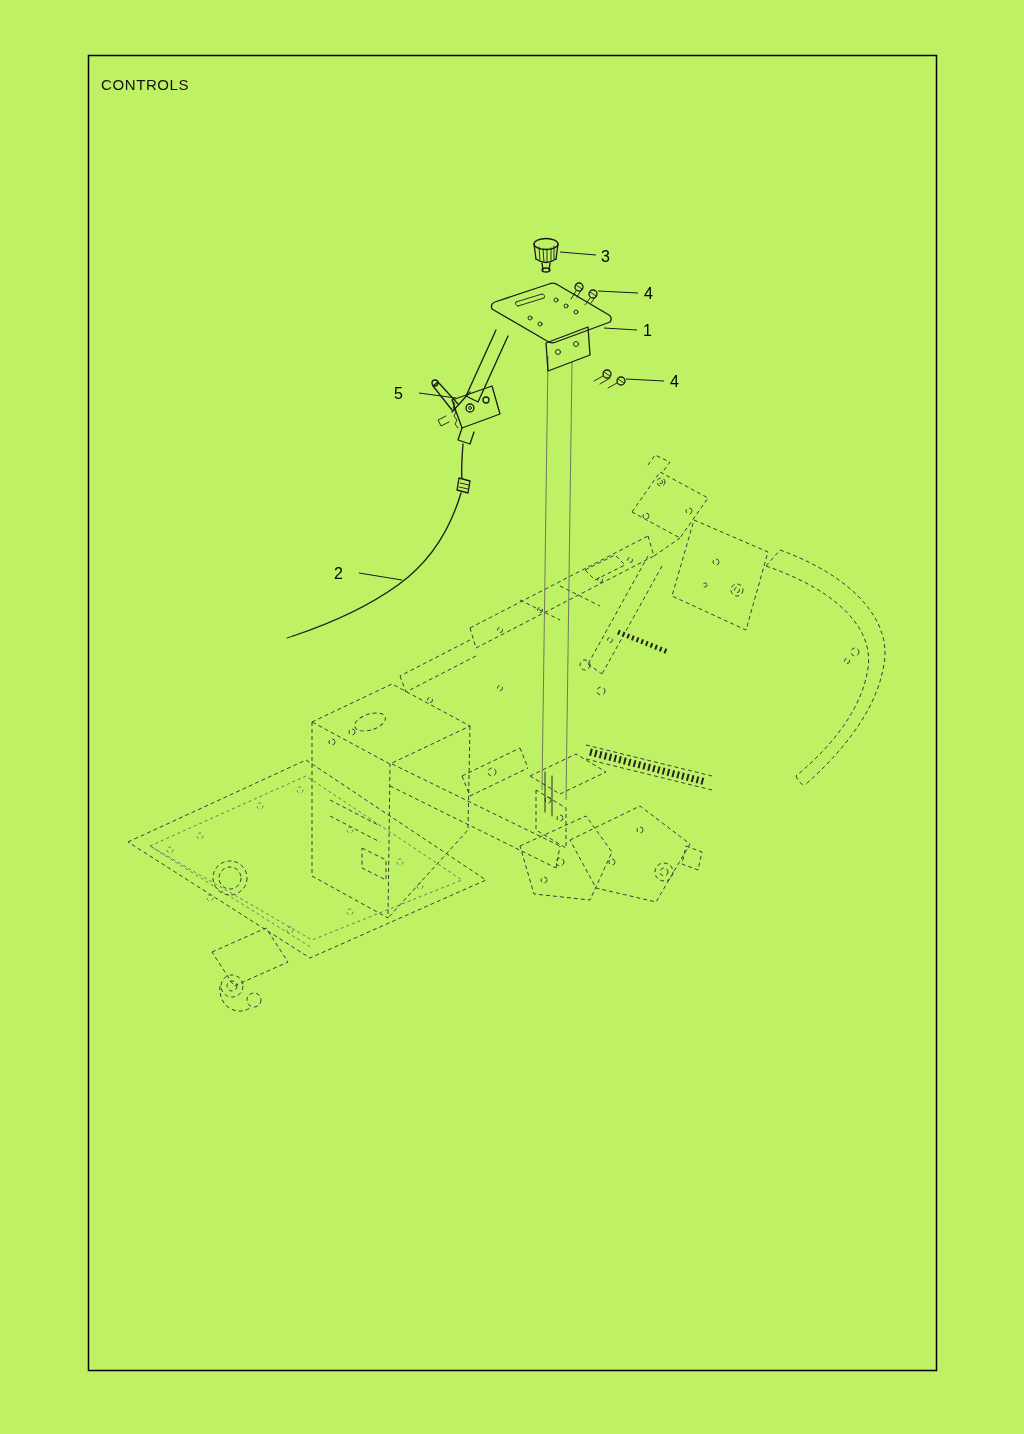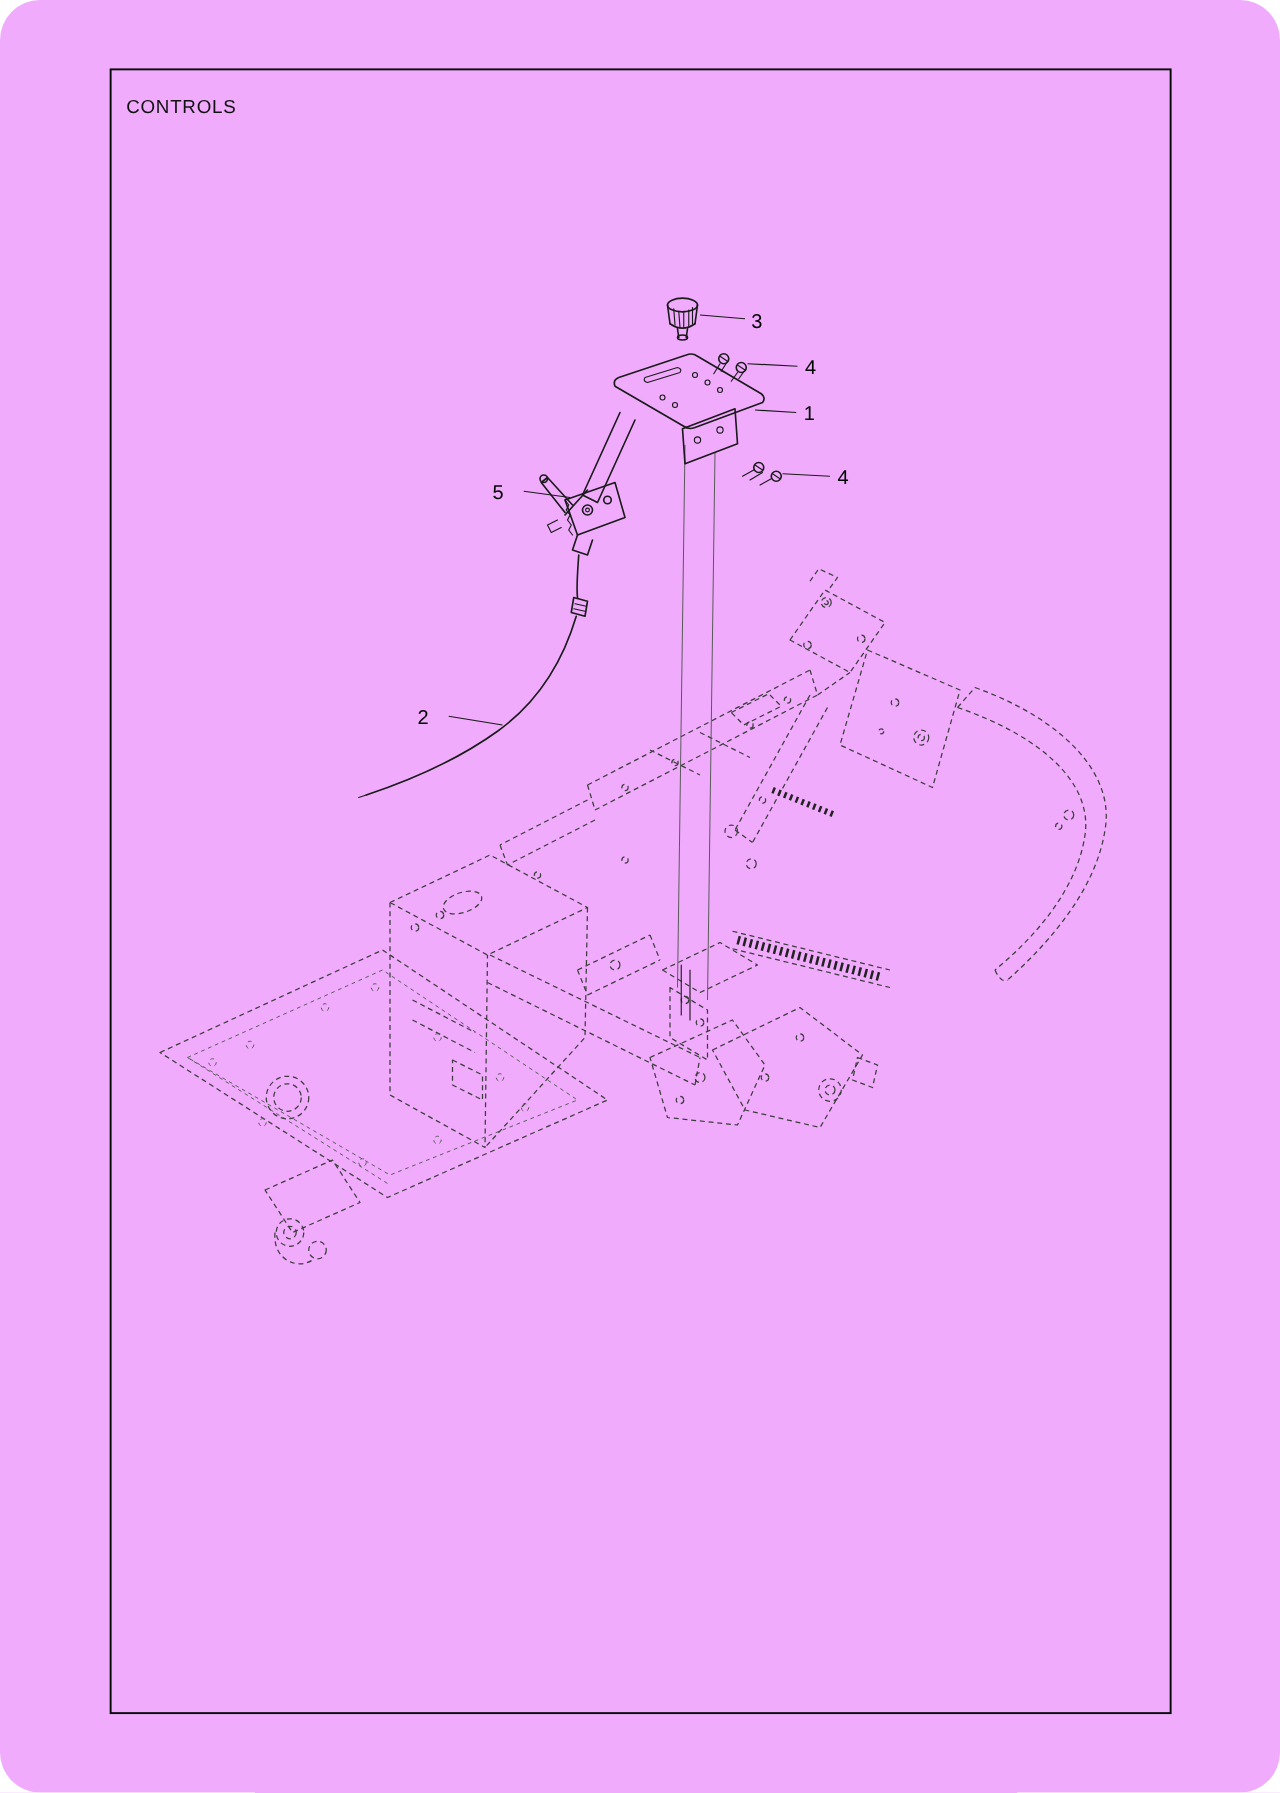--- a/index.html
+++ b/index.html
@@ -1,23 +1,22 @@
 <!DOCTYPE html>
 <html><head>
 <meta charset="utf-8">
 <style>
   html, body { margin: 0; padding: 0; background: #ffffff; }
   .page {
     position: relative;
     width: 1024px;
     height: 1434px;
-    background: #f0abfc;
+    background: #bef264;
     font-family: "Liberation Sans", sans-serif;
     overflow: hidden;
-    border-radius: 32px;
   }
   svg { position: absolute; left: 0; top: 0; }
 
   .border-rect { fill: none; stroke: #000000; stroke-width: 1.5; }
   .title-text  { font: 400 15px "Liberation Sans", sans-serif; letter-spacing: .6px; fill: #111; }
   .label       { font: 400 16px "Liberation Sans", sans-serif; fill: #000; }
 
   .ink    { stroke: #1a1a1a; stroke-width: 1.3; fill: none; stroke-linejoin: round; stroke-linecap: round; }
   .inkthin{ stroke: #1a1a1a; stroke-width: 0.9; fill: none; stroke-linecap: round; }
   .leader { stroke: #1a1a1a; stroke-width: 1; fill: none; }

